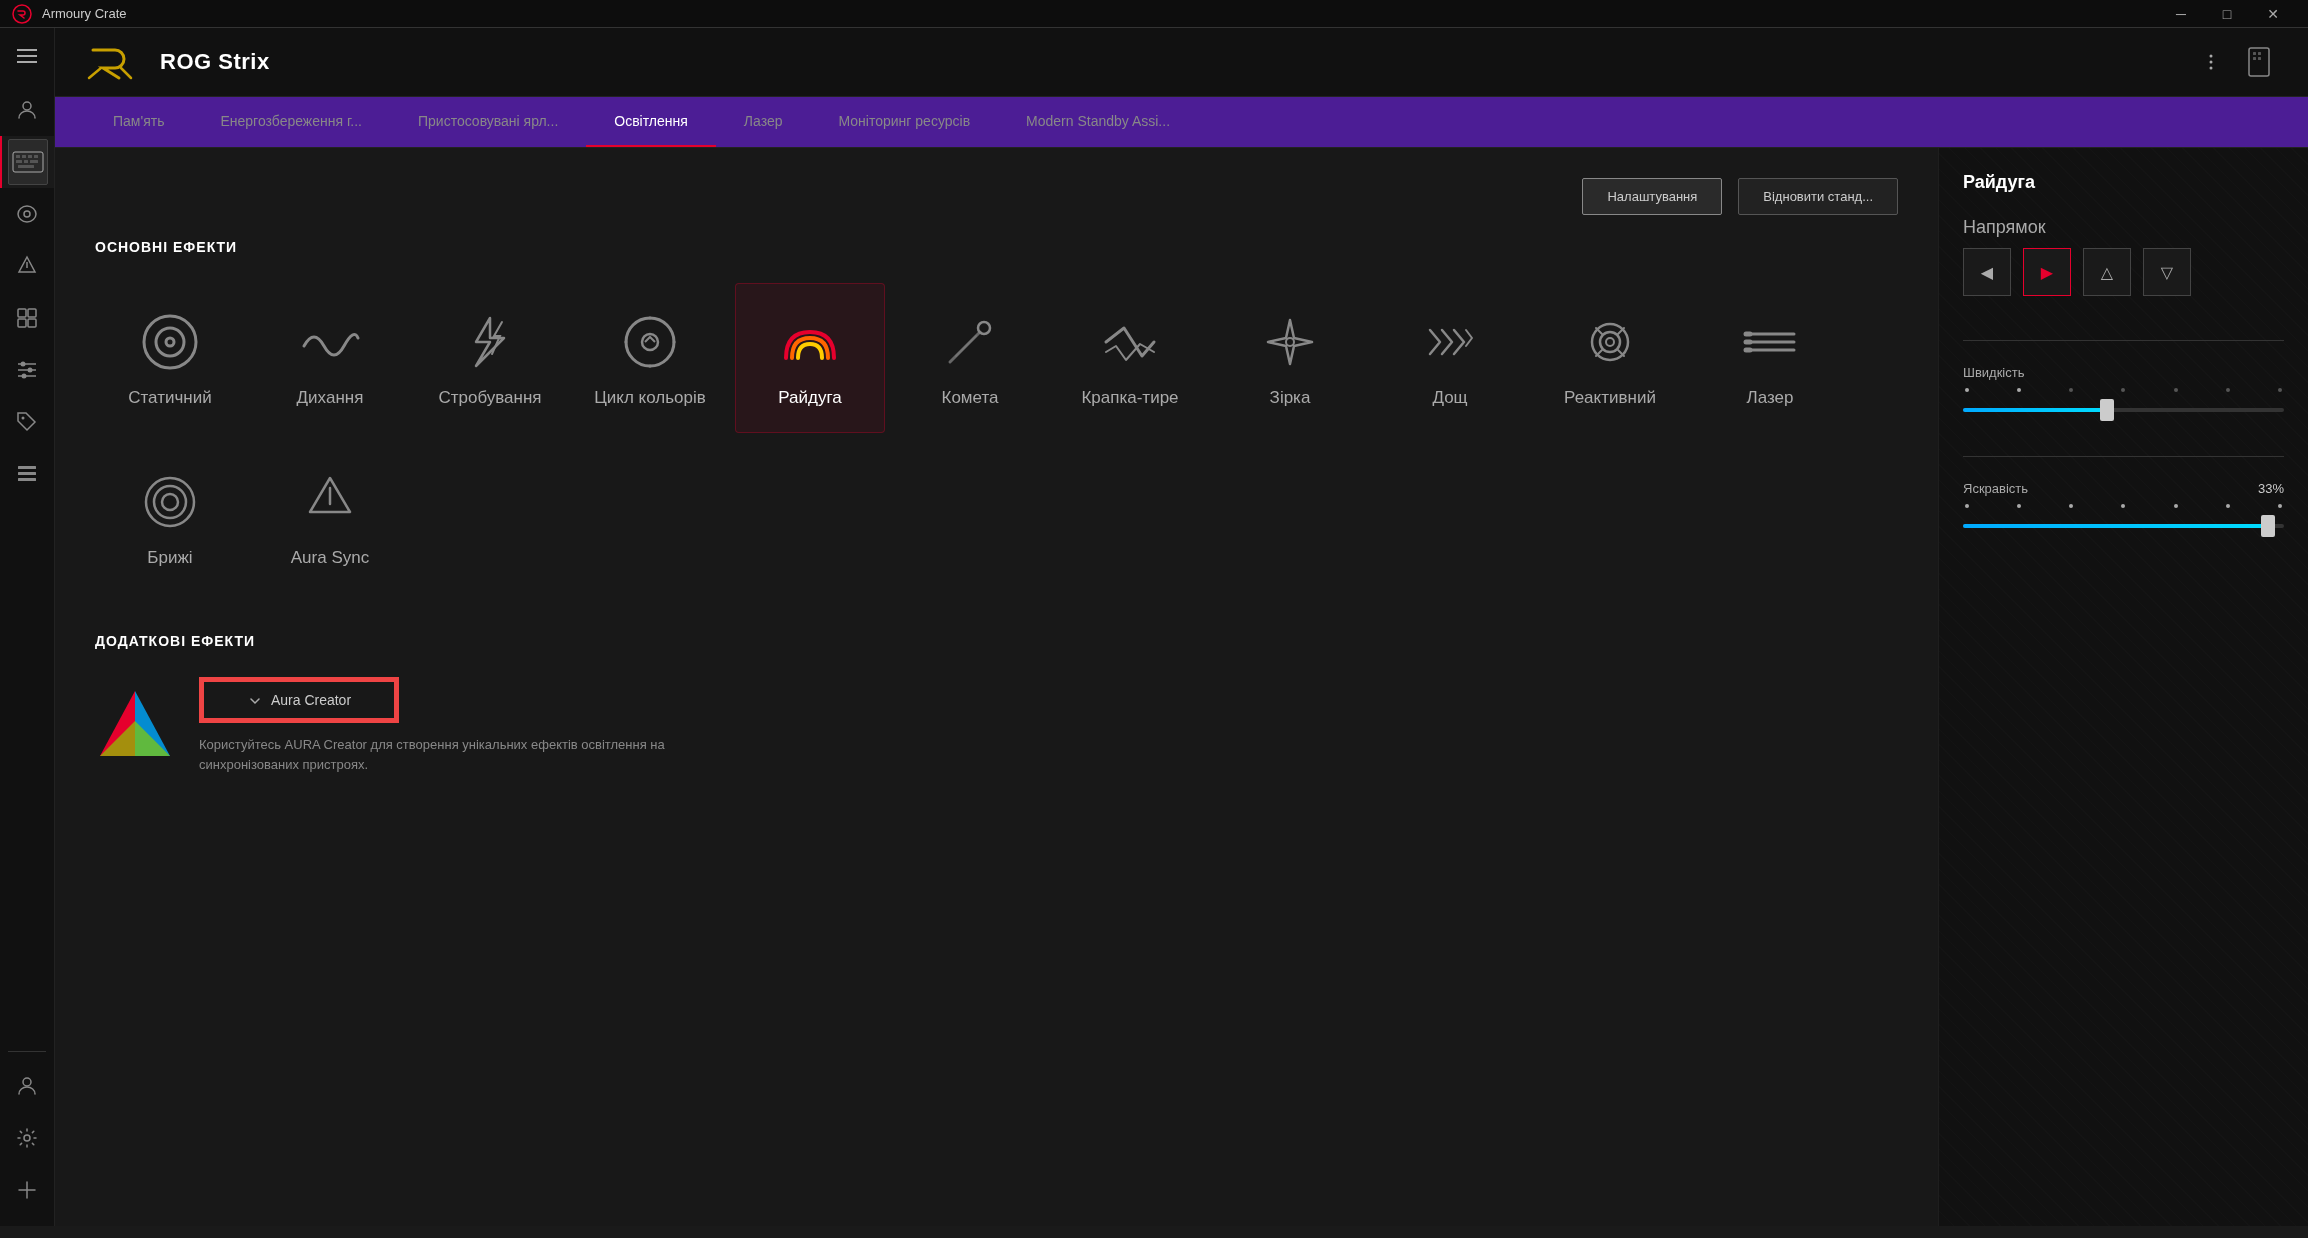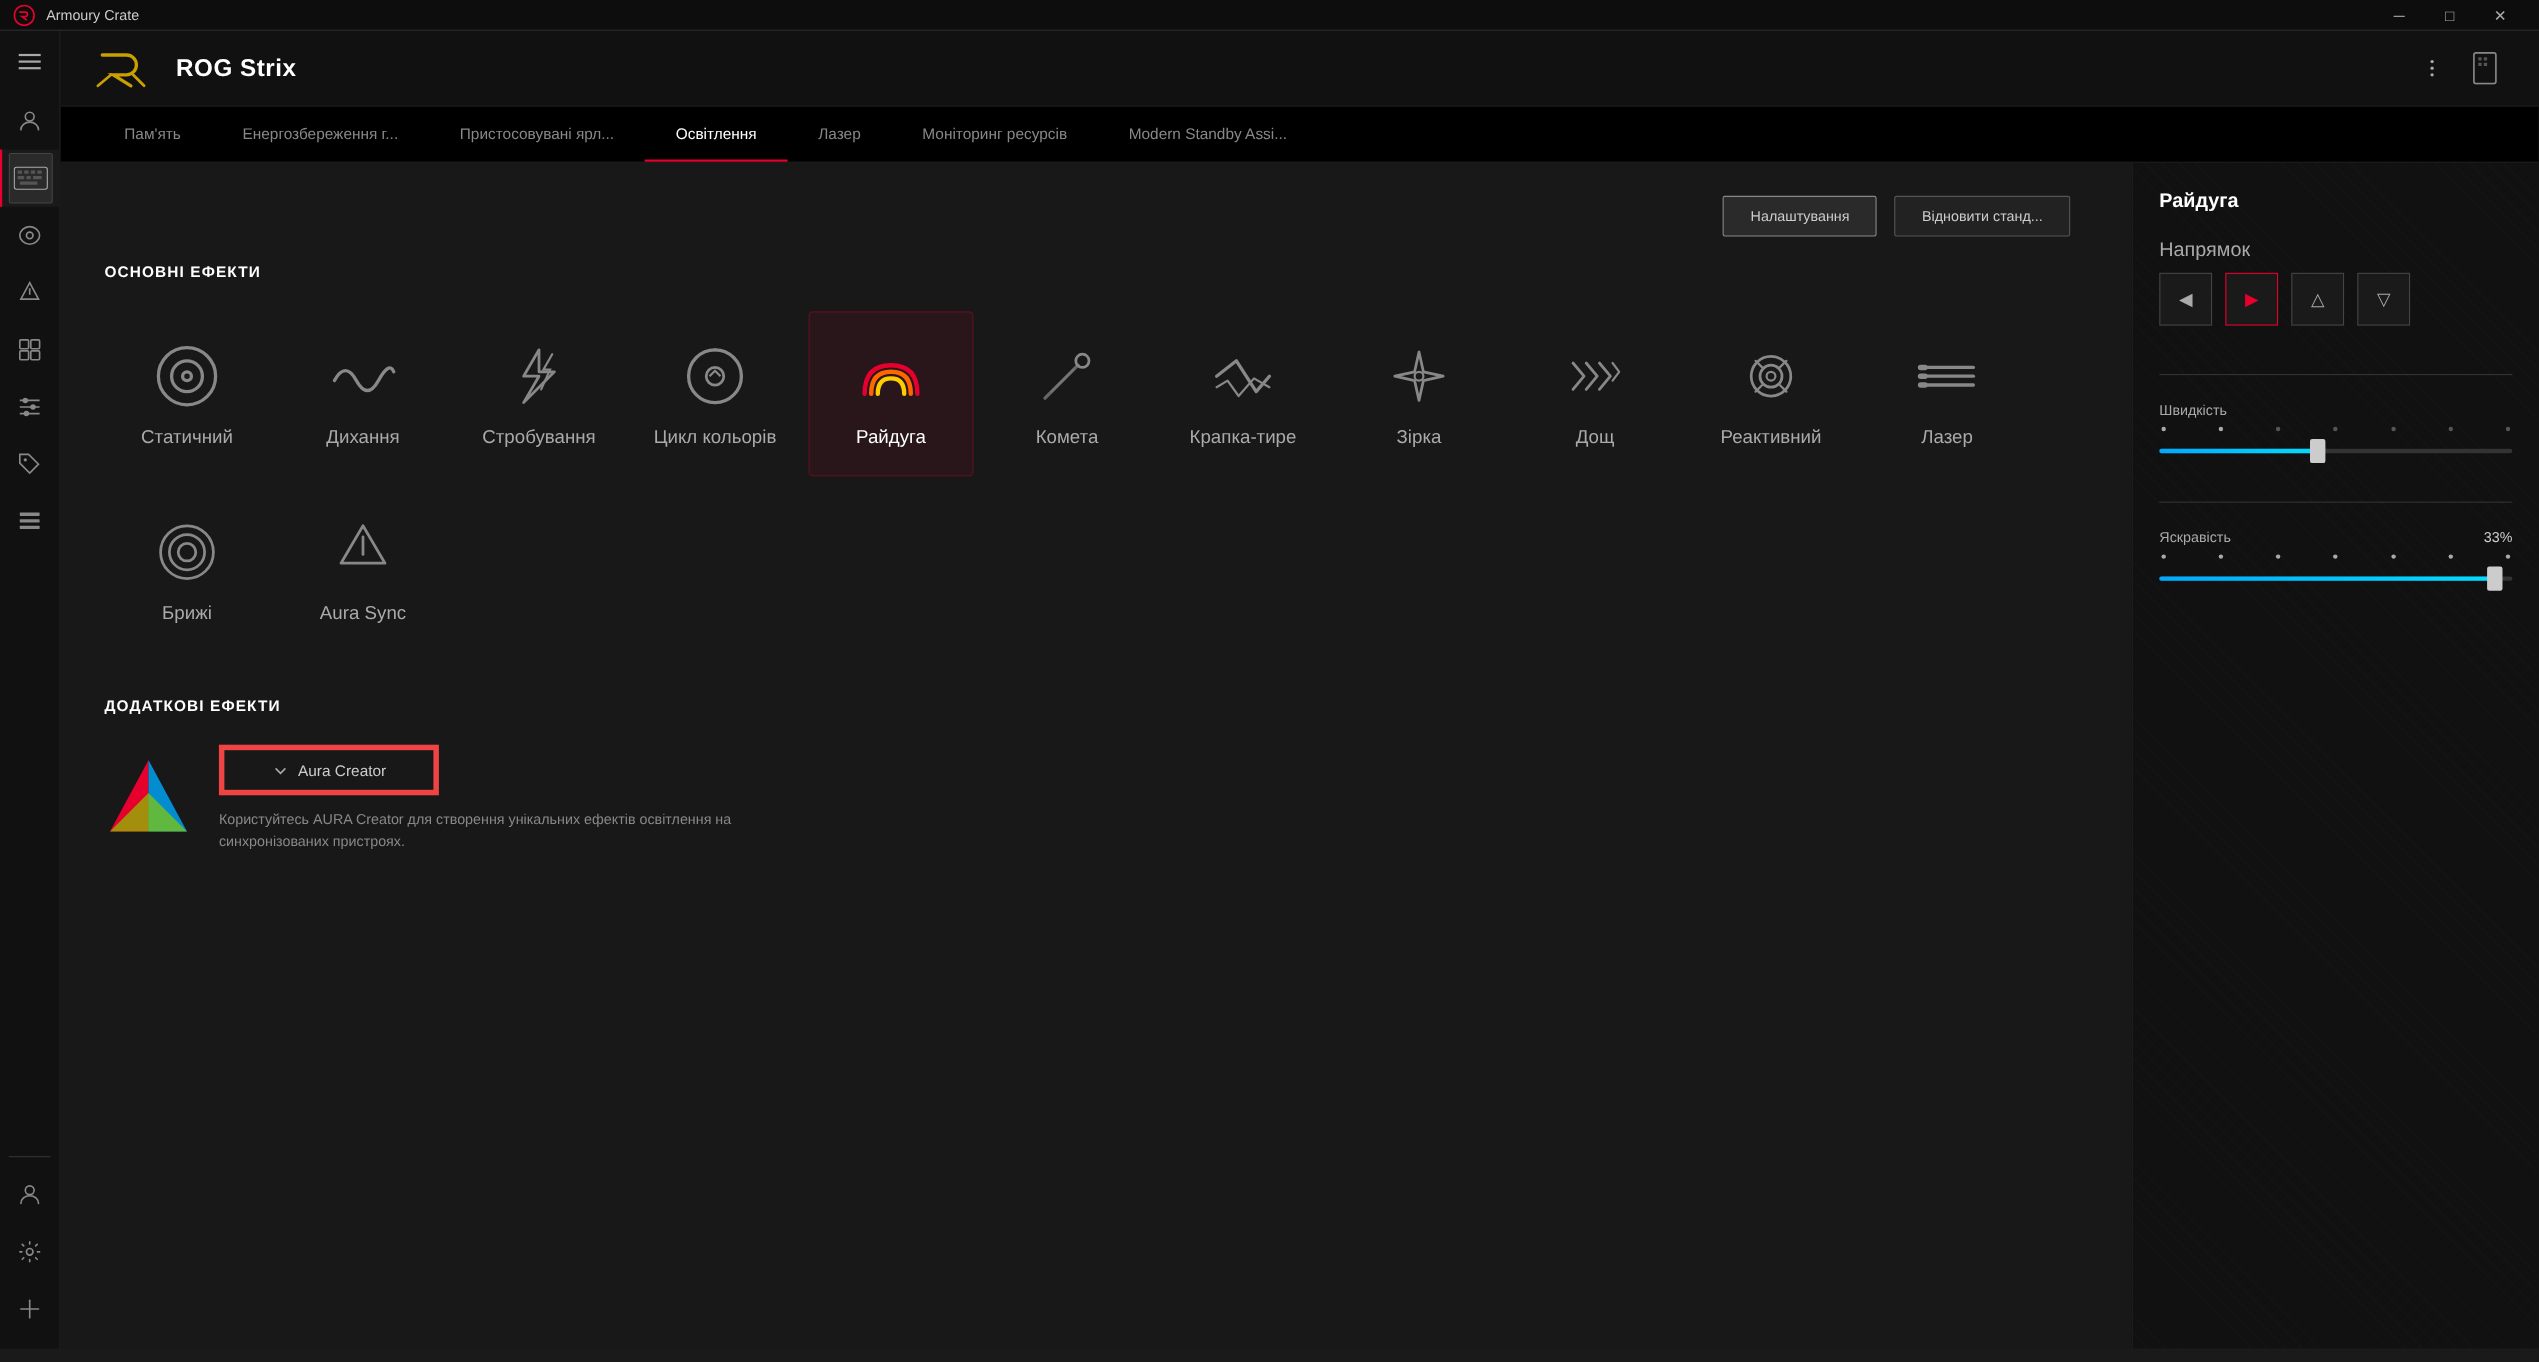--- a/index.html
+++ b/index.html
@@ -169,21 +169,21 @@
       align-items: center;
       justify-content: center;
       color: #aaa;
       cursor: pointer;
       font-size: 16px;
     }
 
     
     .tabs-bar {
       display: flex;
-      background: #000000;
+      background: #4c1d95;
       border-bottom: 1px solid #222;
       padding: 0 30px;
     }
     .tab-item {
       padding: 16px 28px;
       font-size: 14px;
       color: #888;
       cursor: pointer;
       border-bottom: 2px solid transparent;
       white-space: nowrap;
@@ -191,21 +191,20 @@
     .tab-item.active {
       color: #fff;
       border-bottom: 2px solid #e6002d;
     }
 
     
     .content-area {
       flex: 1;
       display: flex;
       overflow: hidden;
-      gap: 16px;
     }
 
     .left-panel {
       flex: 1;
       padding: 30px 40px;
       overflow-y: auto;
     }
 
     .section-title {
       font-size: 14px;

